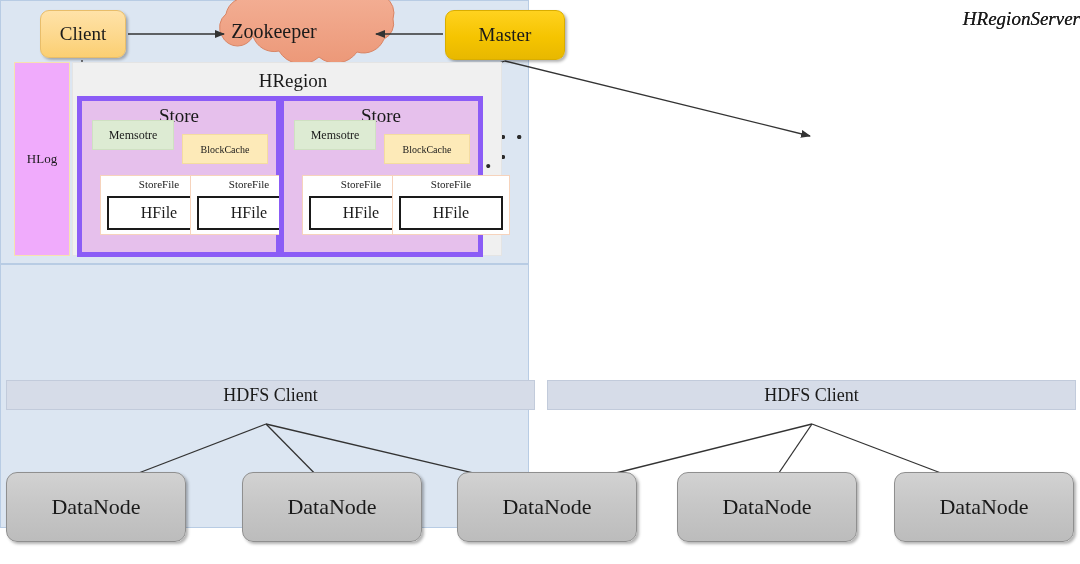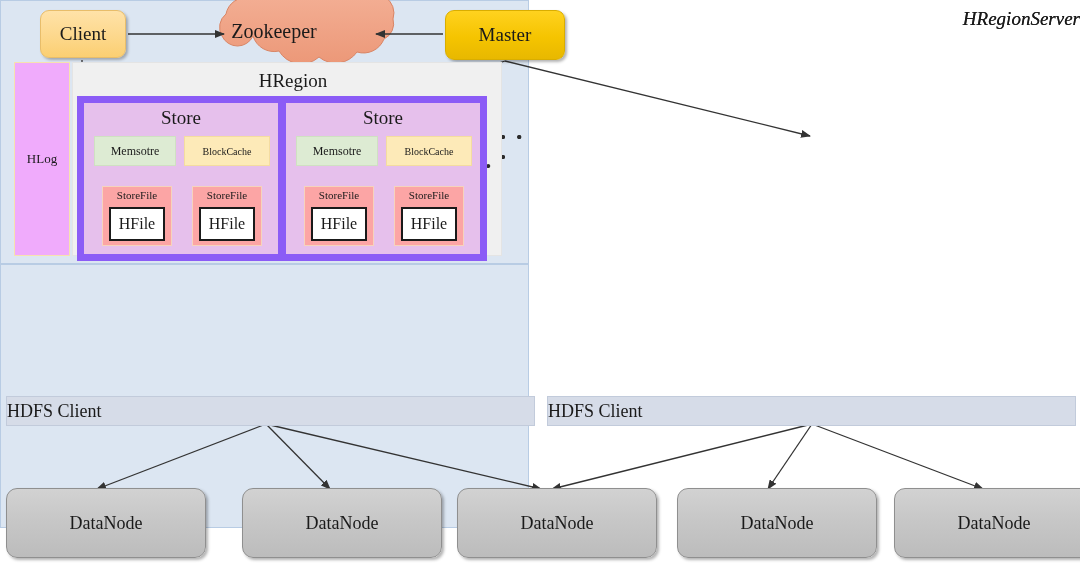--- a/index.html
+++ b/index.html
@@ -21,44 +21,44 @@
   
   .rs{top:138px;height:262px;background:#dce6f2;border:1px solid #b8cce4;}
   .rs-title{position:absolute;top:8px;left:0;right:0;text-align:right;font-size:19px;font-style:italic;}
   .hlog{position:absolute;top:62px;width:54px;height:192px;
         background:#f0abfc;border:1px solid #f6e2b0;
         display:flex;align-items:center;justify-content:center;font-size:13px;}
   .hregion{position:absolute;top:62px;height:192px;background:#f0f0f0;
         border:1px solid #e4e4e4;}
   .hregion-title{position:absolute;top:7px;left:12px;right:0;text-align:center;font-size:19px;}
   .store{position:absolute;top:33px;width:194px;height:151px;
-        background:#e6c0ec;border:7px solid #8b5cf6;}
+        background:#e6c0ec;border:5px solid #8b5cf6;}
   .store-title{position:absolute;top:4px;left:0;right:0;text-align:center;font-size:19px;}
-  .memstore{position:absolute;top:33px;left:10px;width:80px;height:28px;
+  .memstore{position:absolute;top:19px;left:10px;width:80px;height:28px;
         background:#ddebd3;border:1px solid #cfe0c2;
         display:flex;align-items:center;justify-content:center;font-size:12px;}
   .blockcache{position:absolute;top:33px;left:100px;width:84px;height:28px;
         background:#fdeab8;border:1px solid #f4dca0;
         display:flex;align-items:center;justify-content:center;font-size:10px;}
-  .storefile{position:absolute;top:83px;width:68px;height:58px;
-        background:#fca5a5;border:1px solid #f6d3bc;}
+  .storefile{position:absolute;top:74px;width:68px;height:58px;
+        background:#ffffff;border:1px solid #f6d3bc;padding-left:48px;}
   .sf-label{position:absolute;top:2px;left:0;right:0;text-align:center;font-size:11px;}
   .hfile{position:absolute;top:20px;left:6px;right:6px;height:30px;
         background:#ffffff;border:2px solid #1a1a1a;
         display:flex;align-items:center;justify-content:center;font-size:16px;}
   .dots{position:absolute;font-size:17px;letter-spacing:3px;color:#2b2b2b;
         display:flex;align-items:center;justify-content:center;}
   
-  .hdfs{position:absolute;top:396px;height:28px;background:#d6dce8;
+  .hdfs{position:absolute;top:380px;height:28px;background:#d6dce8;
         border:1px solid #c2cbdb;display:flex;align-items:center;
-        font-size:18px;}
-  
-  .dn{position:absolute;top:488px;width:200px;height:70px;border-radius:11px;
+        justify-content:center;font-size:18px;}
+  
+  .dn{position:absolute;top:472px;width:180px;height:70px;border-radius:11px;
       background:linear-gradient(180deg,#d2d2d2 0%,#c7c7c7 45%,#bcbcbc 100%);
-      border:1px solid #8f8f8f;font-size:18px;
+      border:1px solid #8f8f8f;font-size:22px;
       box-shadow:2px 2px 3px rgba(0,0,0,.30);}
 </style>
 </head>
 <body>
 
 <svg id="canvas" viewBox="0 0 1080 564">
   <defs>
     <marker id="ah" markerWidth="10" markerHeight="8" refX="9" refY="4" orient="auto" markerUnits="userSpaceOnUse">
       <path d="M0,0 L10,4 L0,8 z" fill="#333333"></path>
     </marker>

